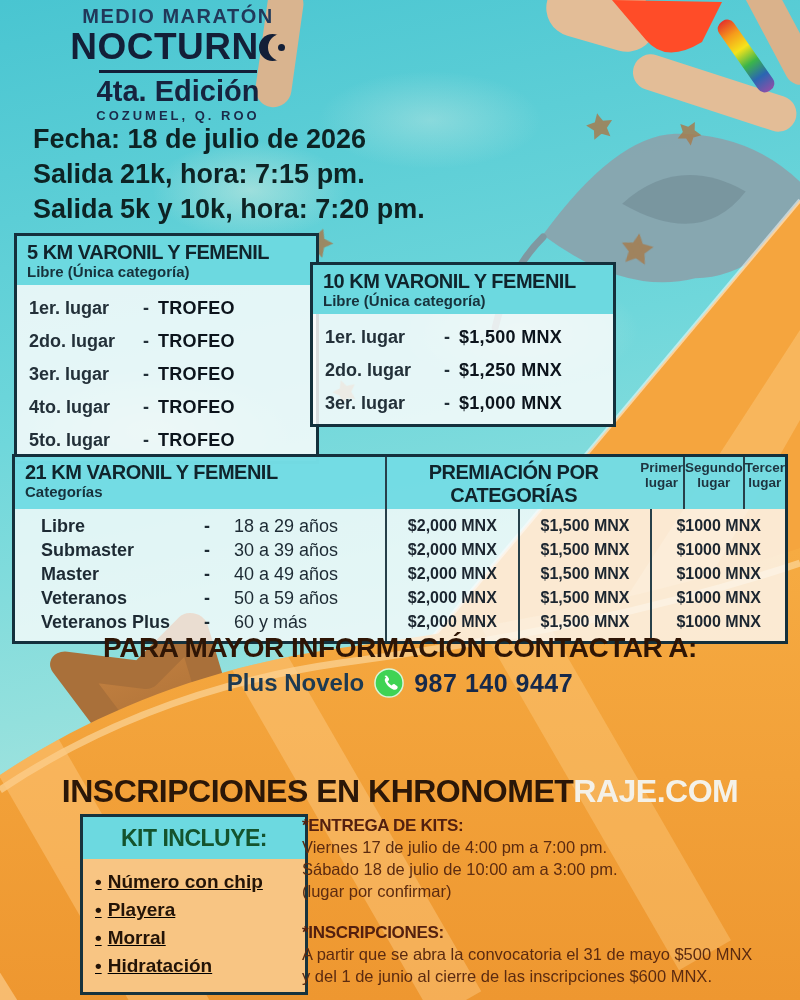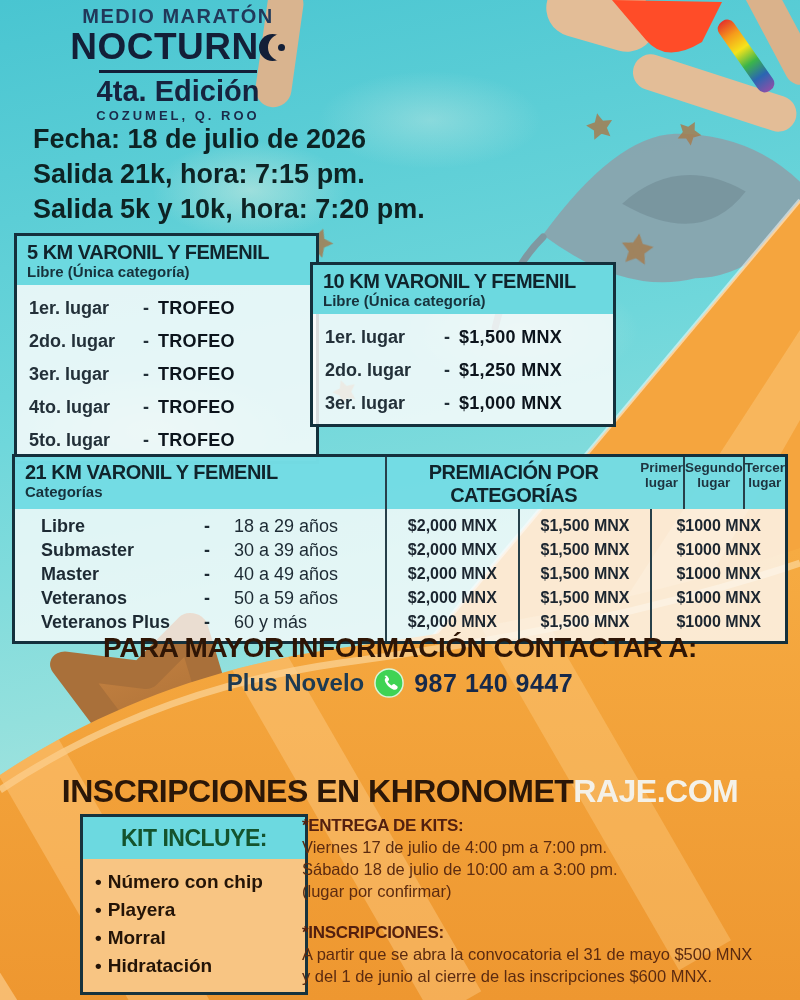--- a/index.html
+++ b/index.html
@@ -75,21 +75,21 @@
   
   .registration { position:absolute; left:0; right:0; top:744px; text-align:center;
                   font-size:32px; font-weight:900; letter-spacing:-0.5px;margin-top:29px; }
   .reg-dark { color:#2b1708; }
   .reg-light { color:#f4f1e8; }
 
   
   .kit-box { position:absolute; left:80px; top:814px; width:228px; border:3px solid #17333d; background:#f8c583; }
   .kit-head { background:#6cd9e0; padding:8px 4px 7px; text-align:center; }
   .kit-title { font-size:23px; font-weight:900; letter-spacing:-0.5px; color:#14532d; }
-  .kit-list { list-style:none; padding:9px 6px 12px 12px; }
+  .kit-list { list-style:none; padding:9px 6px 12px 12px;text-decoration:underline; }
   .kit-list li { font-size:19px; font-weight:600; color:#241407; line-height:28px; }
   .kit-list li::before { content:"•"; font-weight:900; margin-right:6px; }
 
   
   .notes { position:absolute; left:302px; top:816px; width:490px; }
   .note-heading { font-size:17px; font-weight:900; letter-spacing:-0.3px; color:#54200f; }
   .note-line { font-size:16.5px; font-weight:500; color:#5c2b10; line-height:22px; }
   .note-block2 { margin-top:21px; }
 </style>
 </head>

